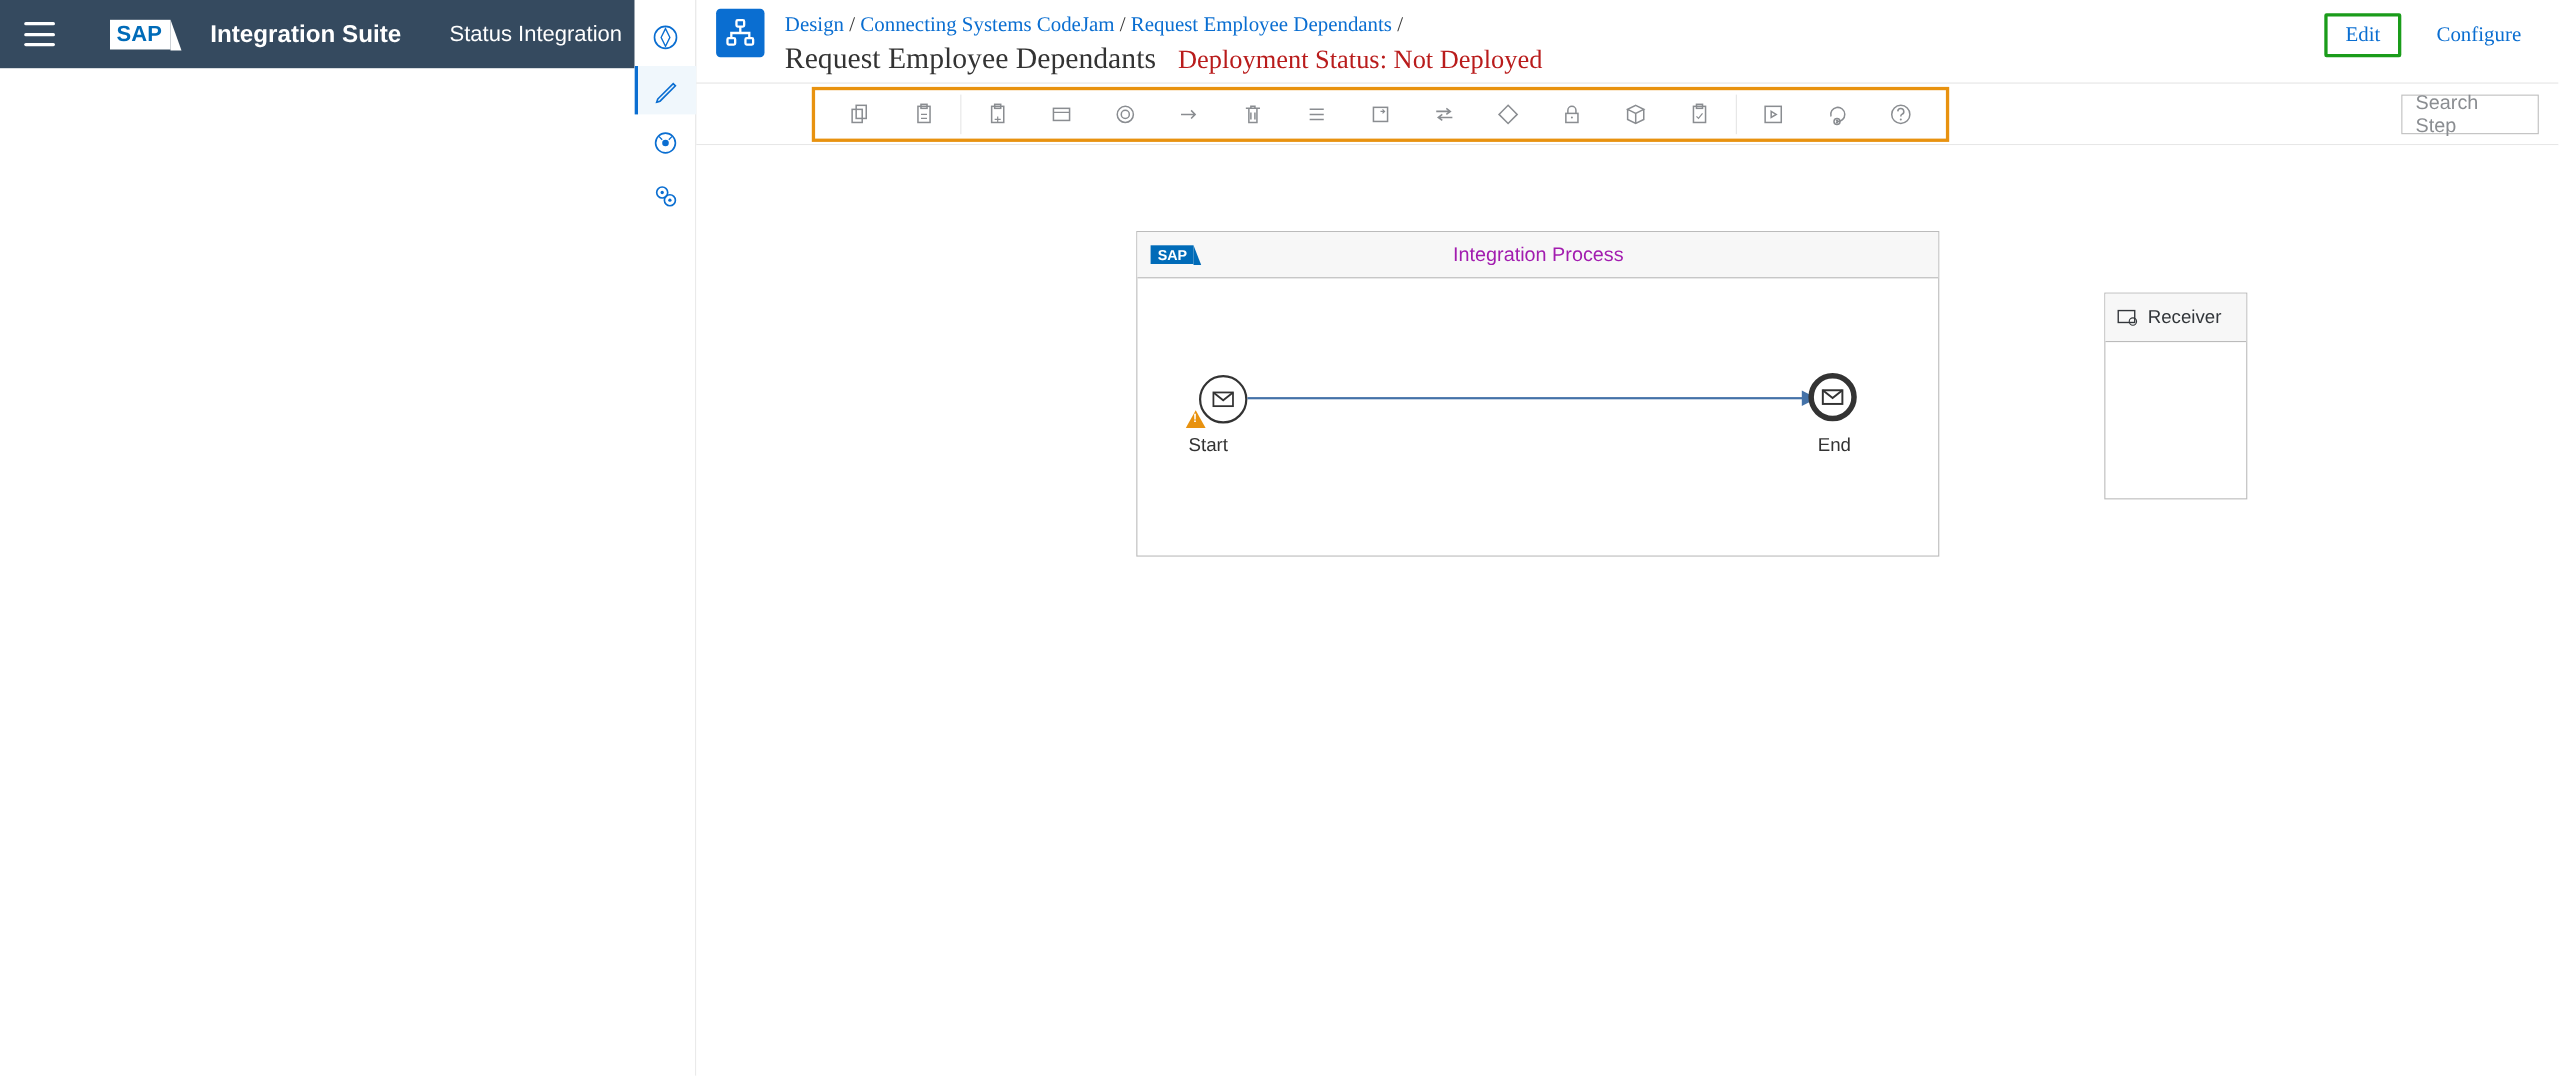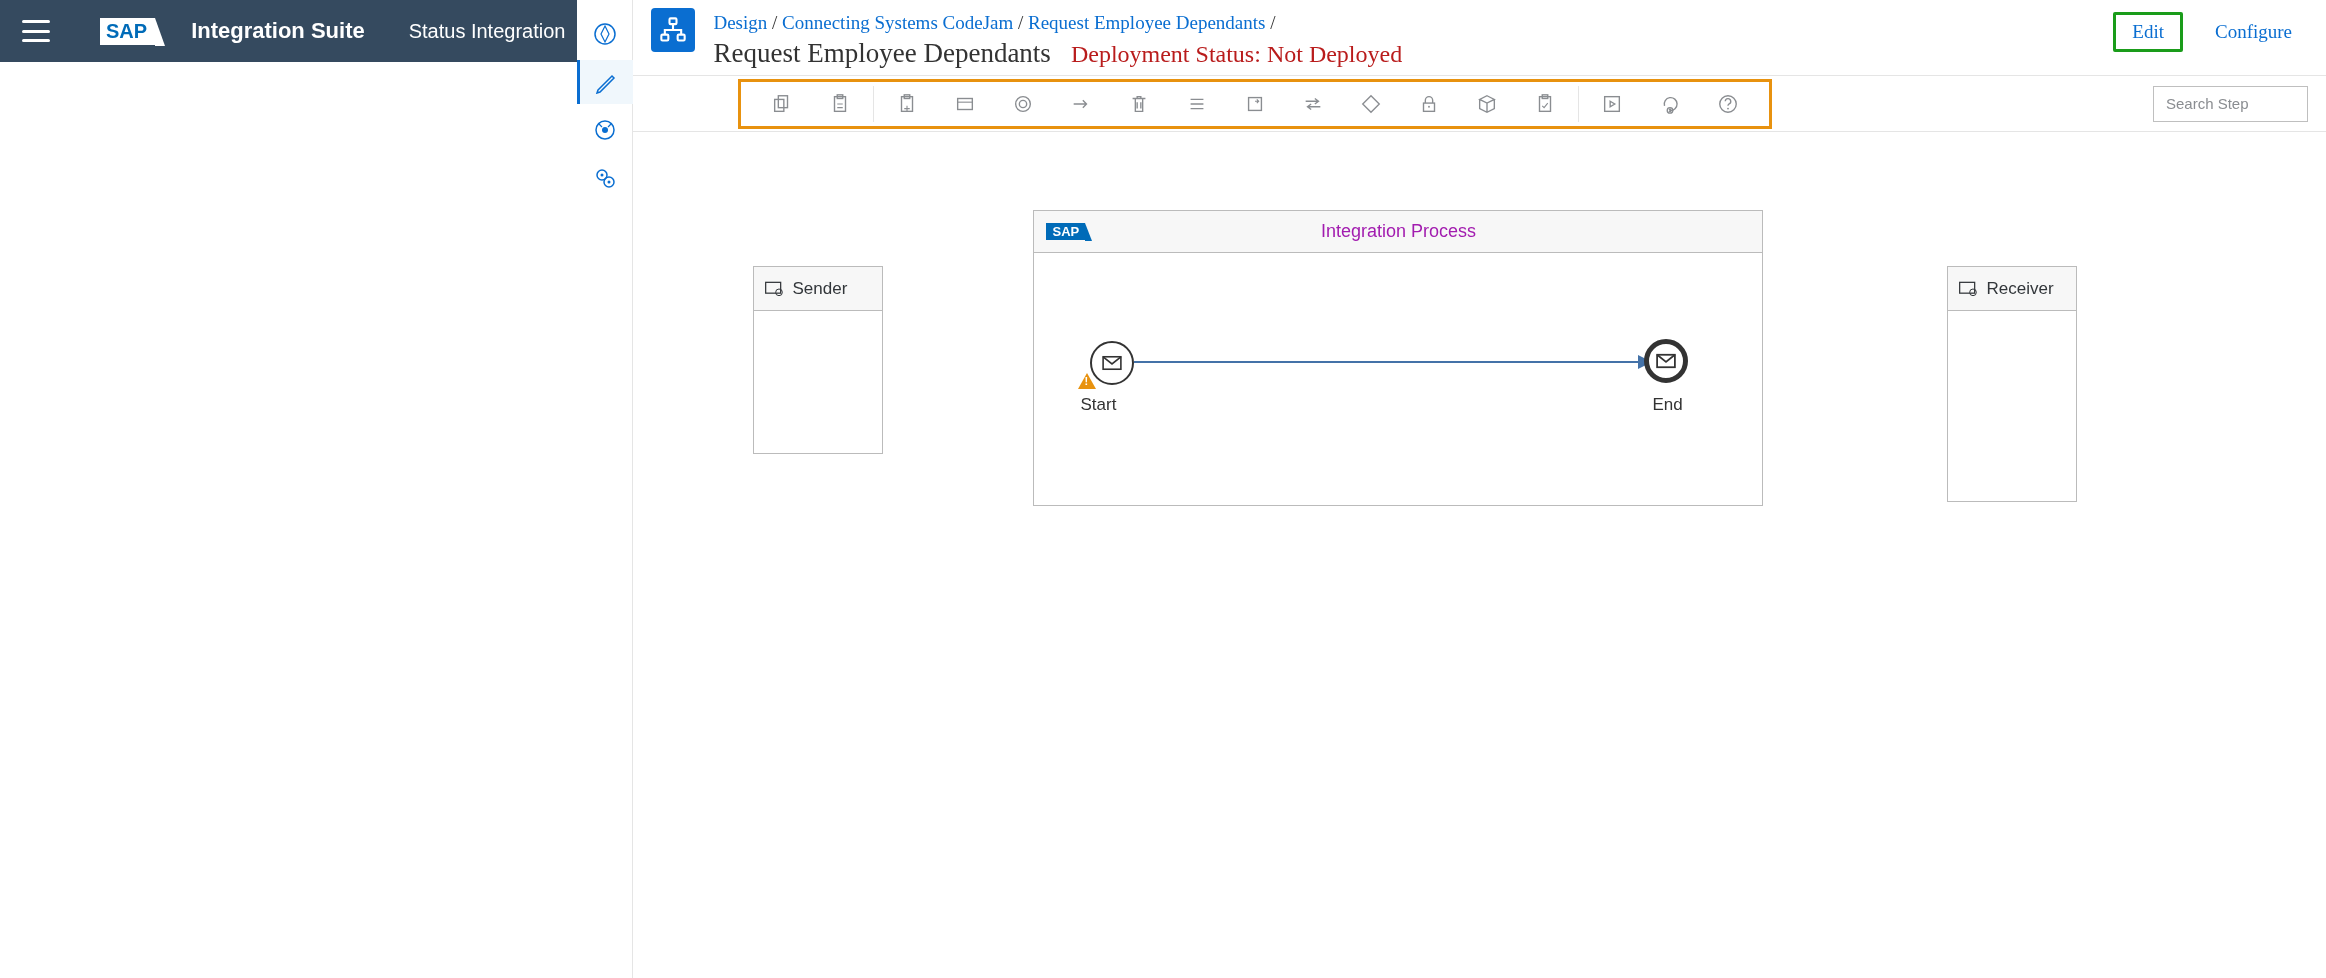--- a/index.html
+++ b/index.html
@@ -40,21 +40,21 @@
   .header-actions { display: flex; align-items: center; gap: 16px; margin-top: 4px; }
   .action-link { color: #0a6ed1; font-size: 19px; padding: 6px 16px; cursor: pointer; }
   .highlight-green { border: 3px solid #1a9c1a; border-radius: 2px; }
 
   
   .toolbar-row { display: flex; align-items: center; padding: 0 18px 0 105px; height: 56px; border-bottom: 1px solid #e5e5e5; gap: 0; }
   .toolbar { border: 3px solid #e8920f; display: flex; align-items: center; height: 50px; padding: 0 12px; }
   .tb-btn { width: 58px; height: 44px; display: flex; align-items: center; justify-content: center; color: #8a8d91; cursor: pointer; }
   .tb-btn svg { width: 22px; height: 22px; }
   .tb-sep { width: 1px; height: 36px; background: #e5e5e5; margin: 0 4px; }
-  .search-step { margin-left: auto; border: 1px solid #bfbfbf; height: 36px; width: 155px; display: flex; align-items: center; padding: 0 12px; color: #8a8d91; font-size: 15px; }
+  .search-step { margin-left: auto; border: 1px solid #bfbfbf; height: 36px; width: 125px; display: flex; align-items: center; padding: 0 12px; color: #8a8d91; font-size: 18px; }
 
   
   .canvas { flex: 1; position: relative; background: #fff; }
 
   .process-box { position: absolute; left: 400px; top: 78px; width: 730px; height: 296px; border: 1px solid #bbb; background: #fff; }
   .process-header { height: 42px; border-bottom: 1px solid #bbb; background: #f7f7f7; display: flex; align-items: center; padding: 0 12px; position: relative; }
   .process-header .mini-logo { font-size: 13px; font-weight: bold; color: #fff; background: #006bb8; padding: 1px 6px; position: relative; }
   .process-header .mini-logo::after { content: ""; position: absolute; right: -7px; top: 0; border-top: 18px solid transparent; border-left: 7px solid #006bb8; }
   .process-title { position: absolute; left: 50%; transform: translateX(-50%); font-size: 18px; color: #a21caf; }
 
@@ -66,21 +66,21 @@
   .lbl-start { left: 46px; top: 142px; }
   .lbl-end { left: 618px; top: 142px; }
   .warn { position: absolute; left: 44px; top: 120px; width: 0; height: 0; border-left: 9px solid transparent; border-right: 9px solid transparent; border-bottom: 16px solid #e8920f; }
   .warn::after { content: "!"; position: absolute; left: -3px; top: 2px; color: #fff; font-size: 11px; font-weight: bold; }
 
   .arrow-line { position: absolute; left: 100px; top: 108px; width: 510px; height: 2px; background: #4472a8; }
   .arrow-head { position: absolute; left: 604px; top: 102px; width: 0; height: 0; border-top: 7px solid transparent; border-bottom: 7px solid transparent; border-left: 14px solid #4472a8; }
 
   .pool { position: absolute; width: 130px; border: 1px solid #bbb; background: #fff; }
   .pool.sender { left: 120px; top: 134px; height: 188px; }
-  .pool.receiver { left: 1280px; top: 134px; height: 236px; margin-left: 34px; }
+  .pool.receiver { left: 1280px; top: 134px; height: 188px; }
   .pool-header { height: 44px; border-bottom: 1px solid #bbb; background: #f7f7f7; display: flex; align-items: center; gap: 8px; padding: 0 10px; font-size: 17px; }
   .pool-header svg { width: 20px; height: 18px; }
 
   .stroke { fill: none; stroke: currentColor; stroke-width: 1.5; }
   .strokeThin { fill: none; stroke: currentColor; stroke-width: 1.2; }
 </style>
 </head>
 <body>
 
 <div class="shell">
@@ -263,29 +263,20 @@
                 <path d="M9 9 a3 3 0 1 1 4 3 c-1 .5 -1 1 -1 2" class="stroke"></path>
                 <circle cx="12" cy="17" r="1" fill="currentColor"></circle>
               </svg>
             </div>
         </div>
         <div class="search-step">Search Step</div>
       </div>
 
       <div class="canvas">
 
-        <div class="pool sender">
-          <div class="pool-header">
-            <svg viewBox="0 0 24 20">
-                <rect x="2" y="2" width="18" height="13" class="stroke" stroke="#666"></rect>
-                <circle cx="18" cy="14" r="4" class="strokeThin" stroke="#1a9c1a"></circle>
-              </svg>
-            <span>Sender</span>
-          </div>
-        </div>
 
         <div class="process-box">
           <div class="process-header">
             <span class="mini-logo">SAP</span>
             <span class="process-title">Integration Process</span>
           </div>
           <div style="position:relative; height:254px;">
             <div class="event start">
               <svg viewBox="0 0 24 18">
                   <rect x="2" y="2" width="20" height="14" fill="none" stroke="#333" stroke-width="1.8"></rect>

